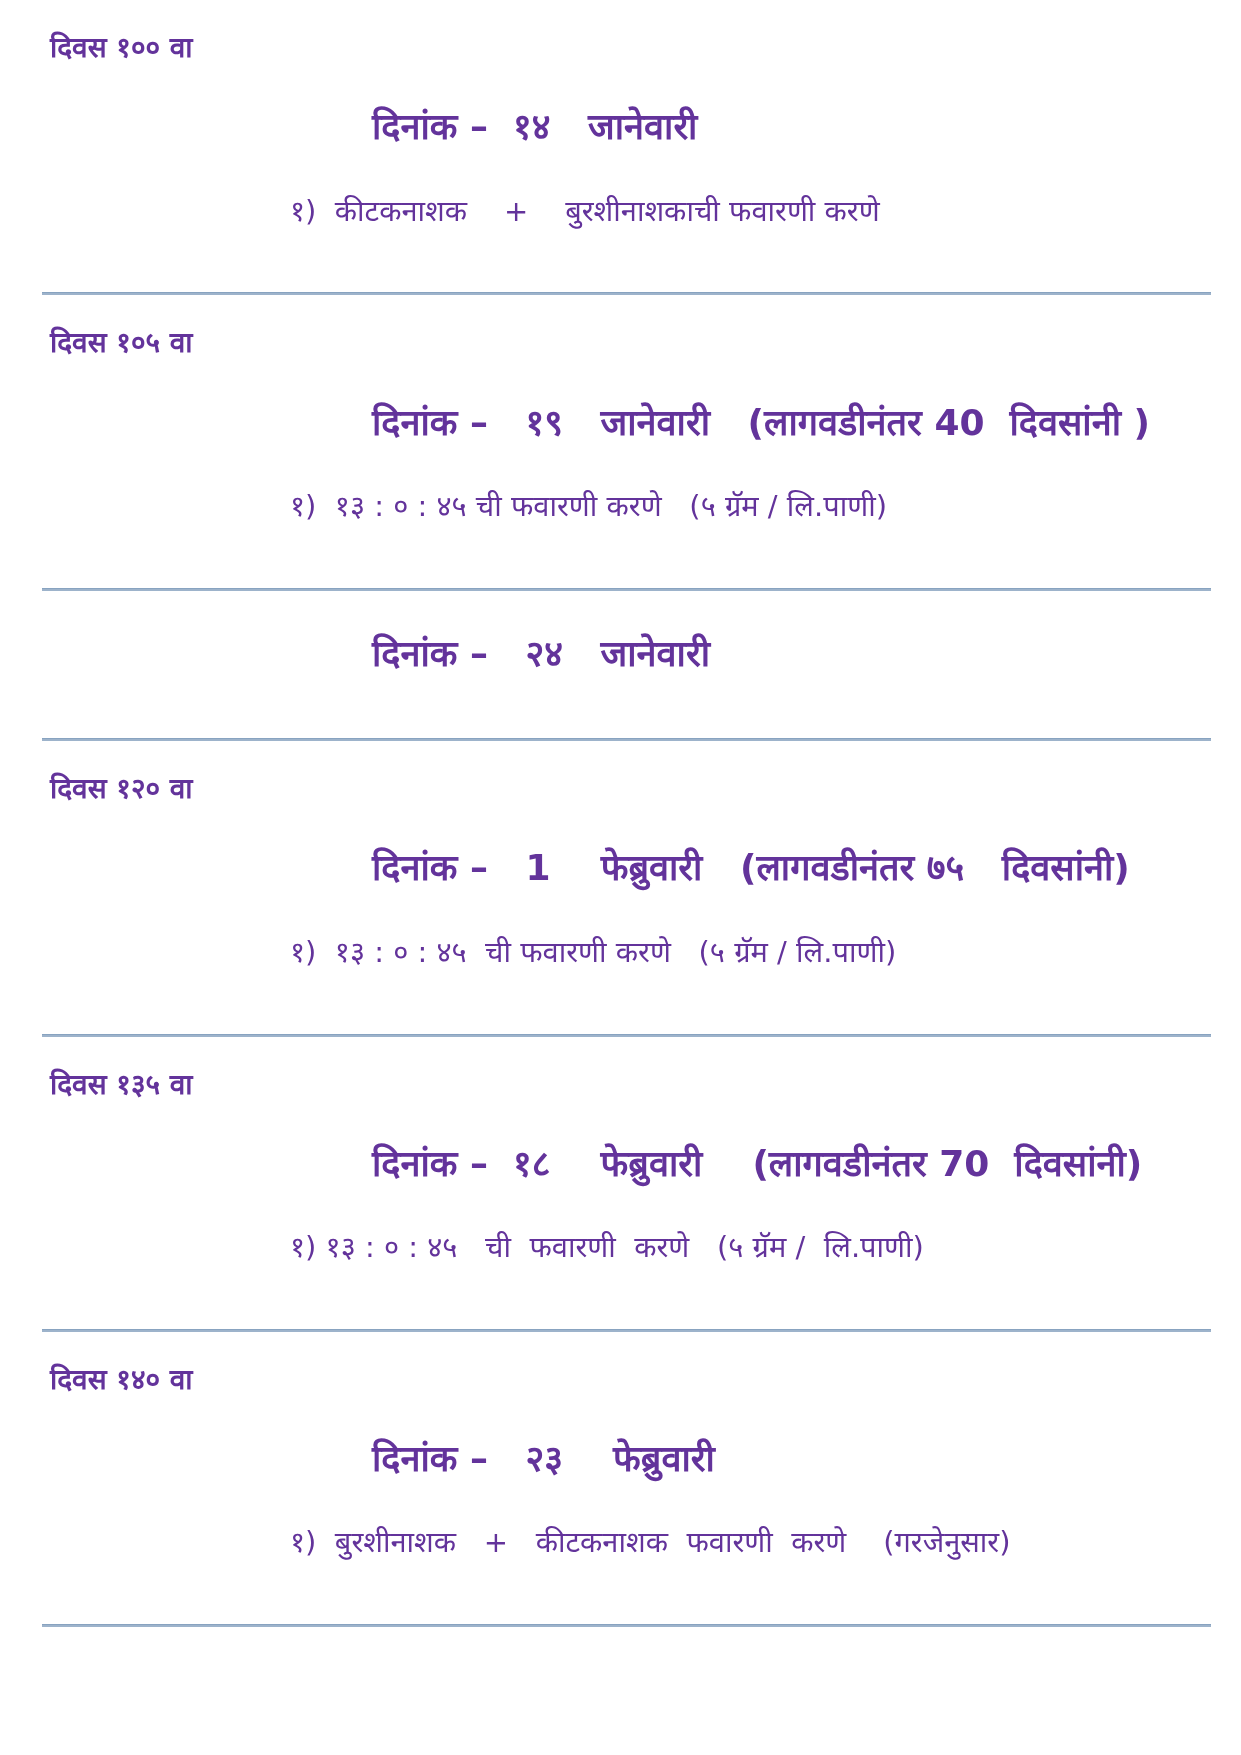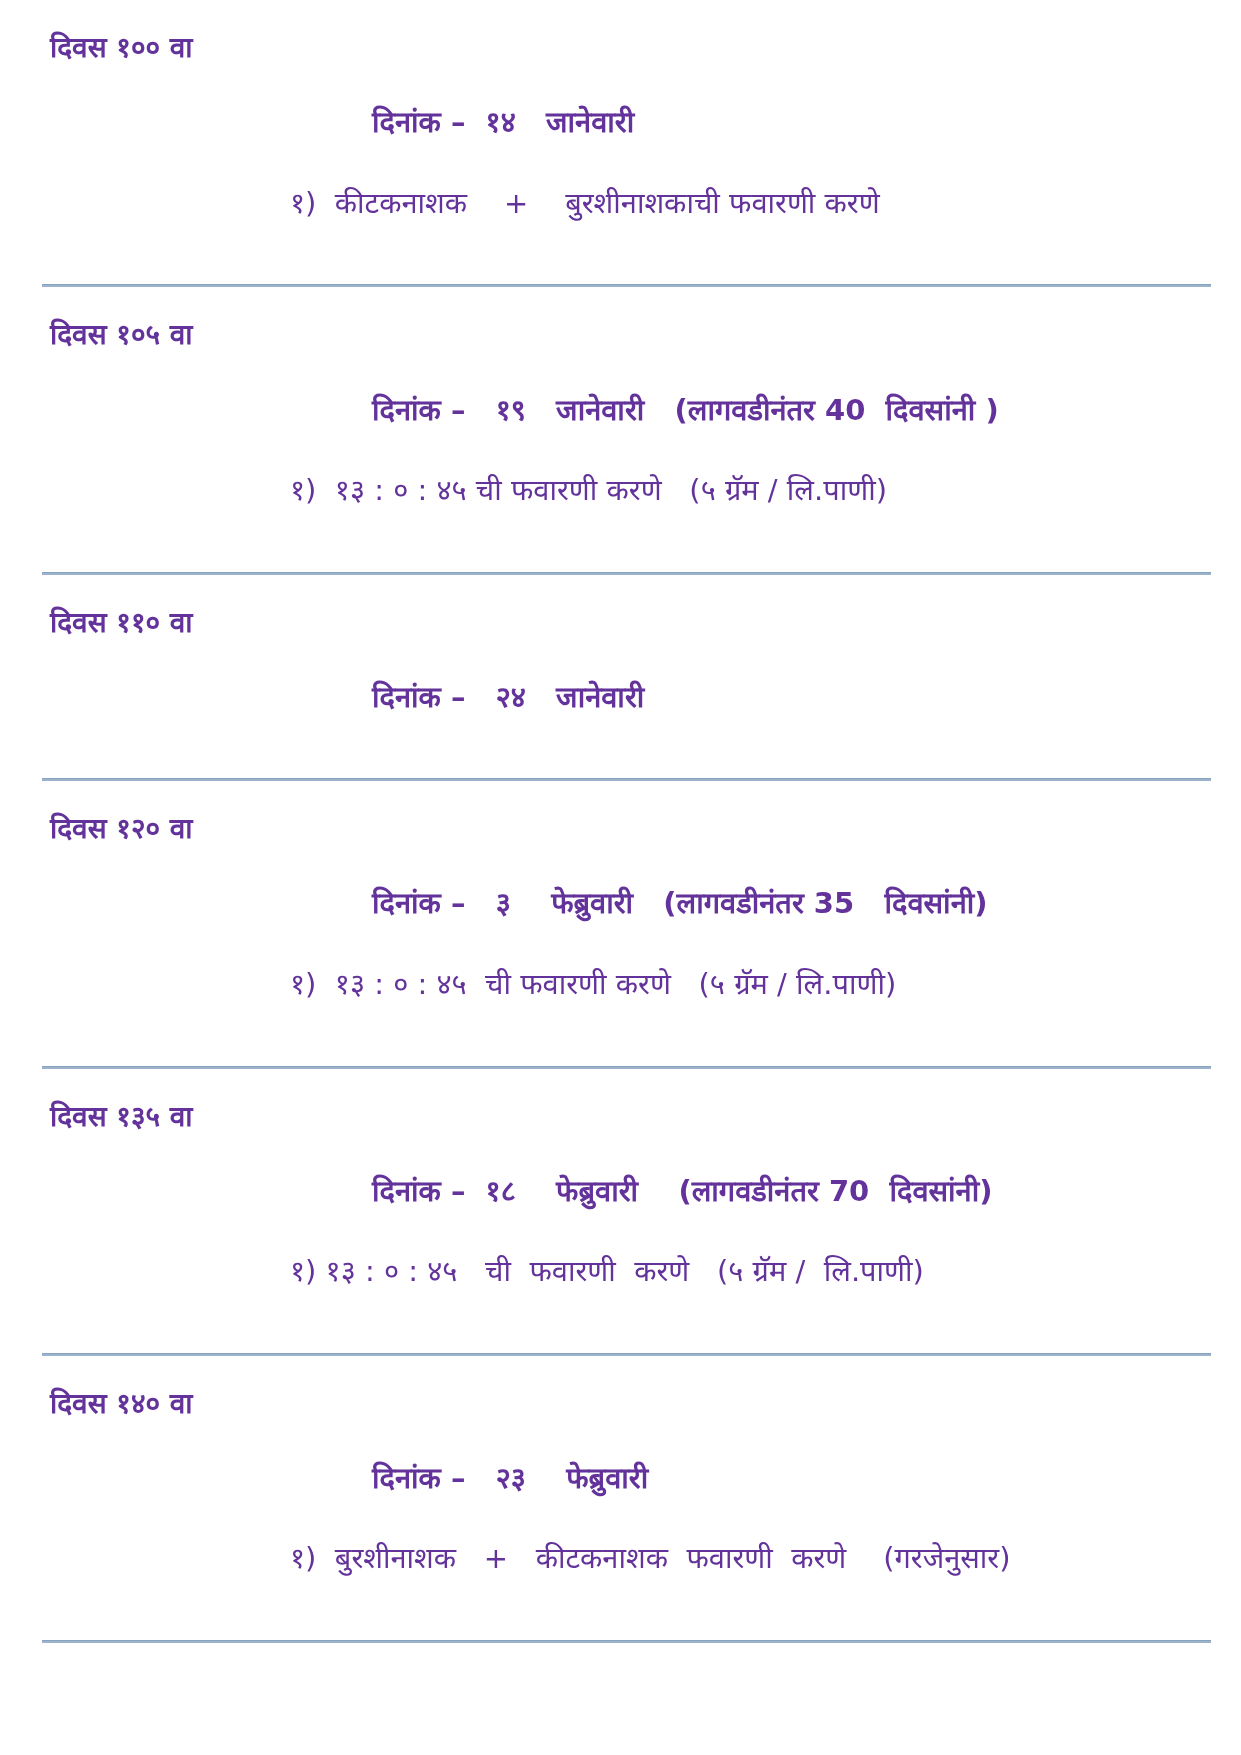--- a/index.html
+++ b/index.html
@@ -23,21 +23,21 @@
   }
   .day-header {
     font-size: 28px;
     font-weight: bold;
     padding-top: 32px;
     margin-left: 8px;
     line-height: 1.15;
     white-space: pre-wrap;
   }
   .date-line {
-    font-size: 29px;
+    font-size: 36px;
     font-weight: bold;
     margin: 42px 0 0 330px;
     line-height: 1.15;
     white-space: pre-wrap;
   }
   .item-line {
     font-size: 29px;
     font-weight: normal;
     margin: 46px 0 0 248px;
     line-height: 1.2;
@@ -64,28 +64,27 @@
   <hr class="divider">
 
   <div class="section">
     <div class="day-header">दिवस १०५ वा</div>
     <div class="date-line">दिनांक –   १९   जानेवारी   (लागवडीनंतर 40  दिवसांनी )</div>
     <div class="item-line">१)  १३ : ० : ४५ ची फवारणी करणे   (५ ग्रॅम / लि.पाणी)</div>
   </div>
   <hr class="divider">
 
   <div class="section">
-    <div class="day-header">दिवस ११० वा</div>
     <div class="date-line">दिनांक –   २४   जानेवारी</div>
   </div>
   <hr class="divider">
 
   <div class="section">
     <div class="day-header">दिवस १२० वा</div>
-    <div class="date-line">दिनांक –   ३    फेब्रुवारी   (लागवडीनंतर 35   दिवसांनी)</div>
+    <div class="date-line">दिनांक –   1    फेब्रुवारी   (लागवडीनंतर ७५   दिवसांनी)</div>
     <div class="item-line">१)  १३ : ० : ४५  ची फवारणी करणे   (५ ग्रॅम / लि.पाणी)</div>
   </div>
   <hr class="divider">
 
   <div class="section">
     <div class="day-header">दिवस १३५ वा</div>
     <div class="date-line">दिनांक –  १८    फेब्रुवारी    (लागवडीनंतर 70  दिवसांनी)</div>
     <div class="item-line">१) १३ : ० : ४५   ची  फवारणी  करणे   (५ ग्रॅम /  लि.पाणी)</div>
   </div>
   <hr class="divider">

